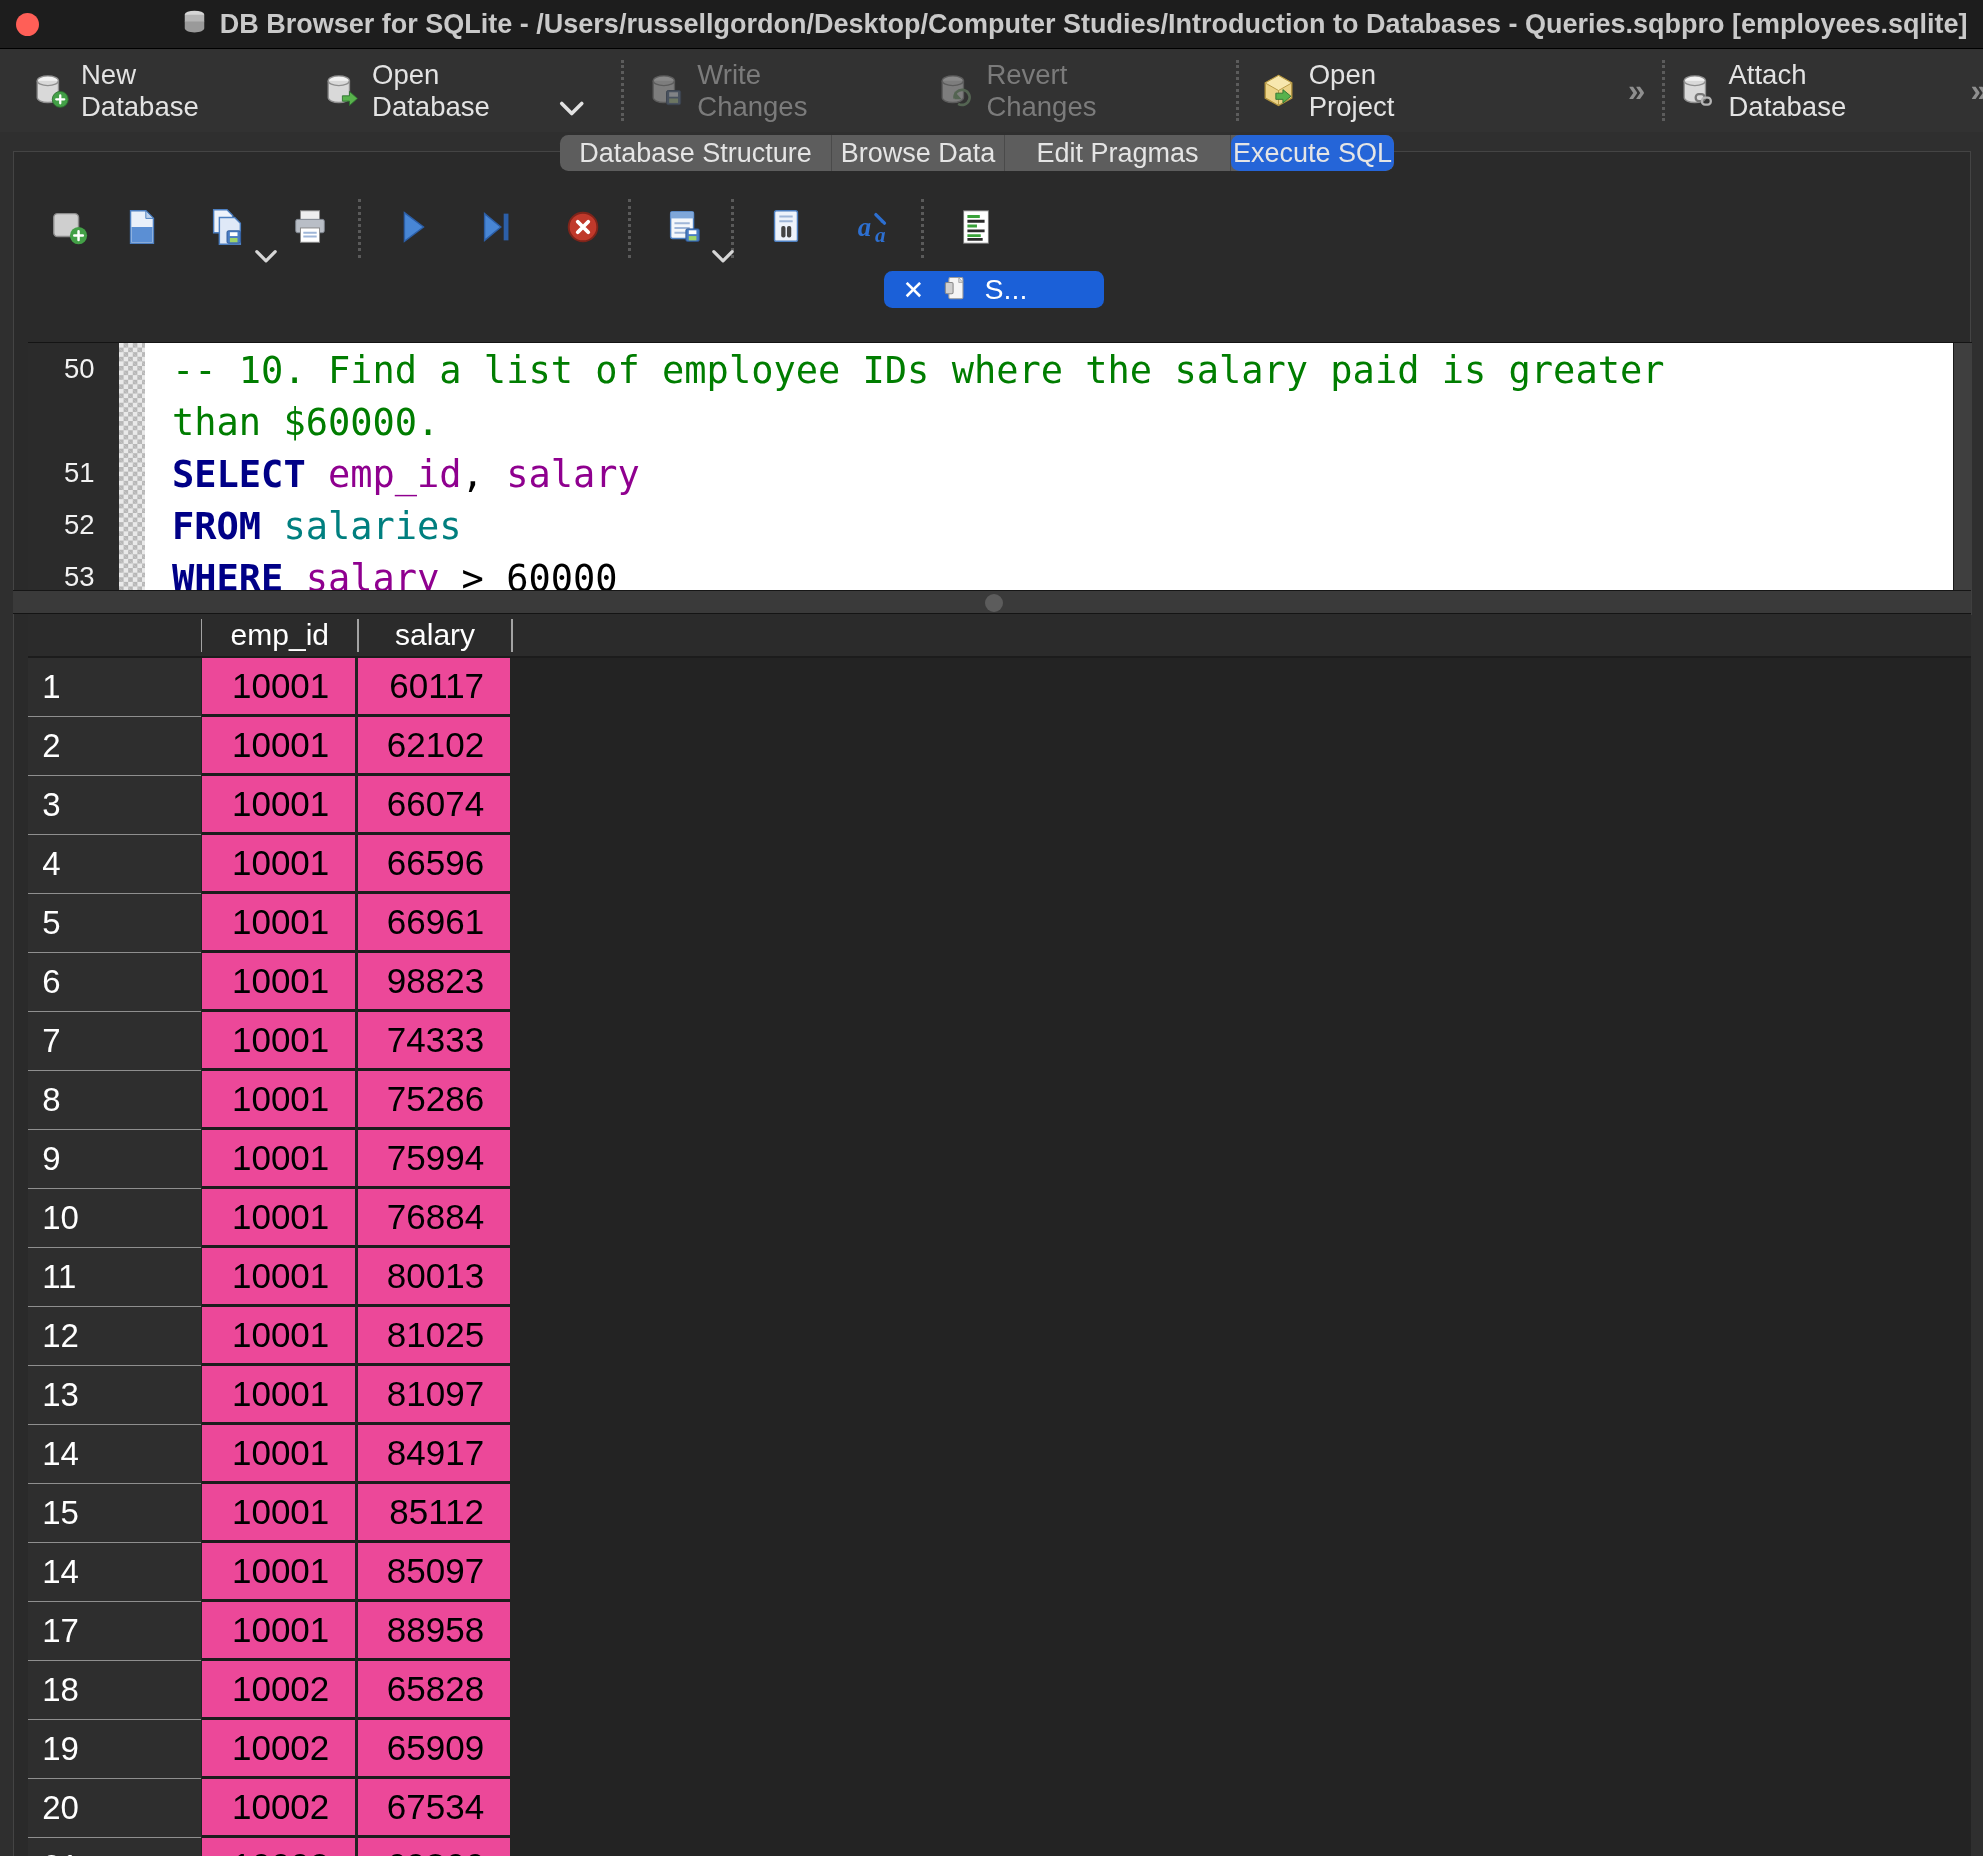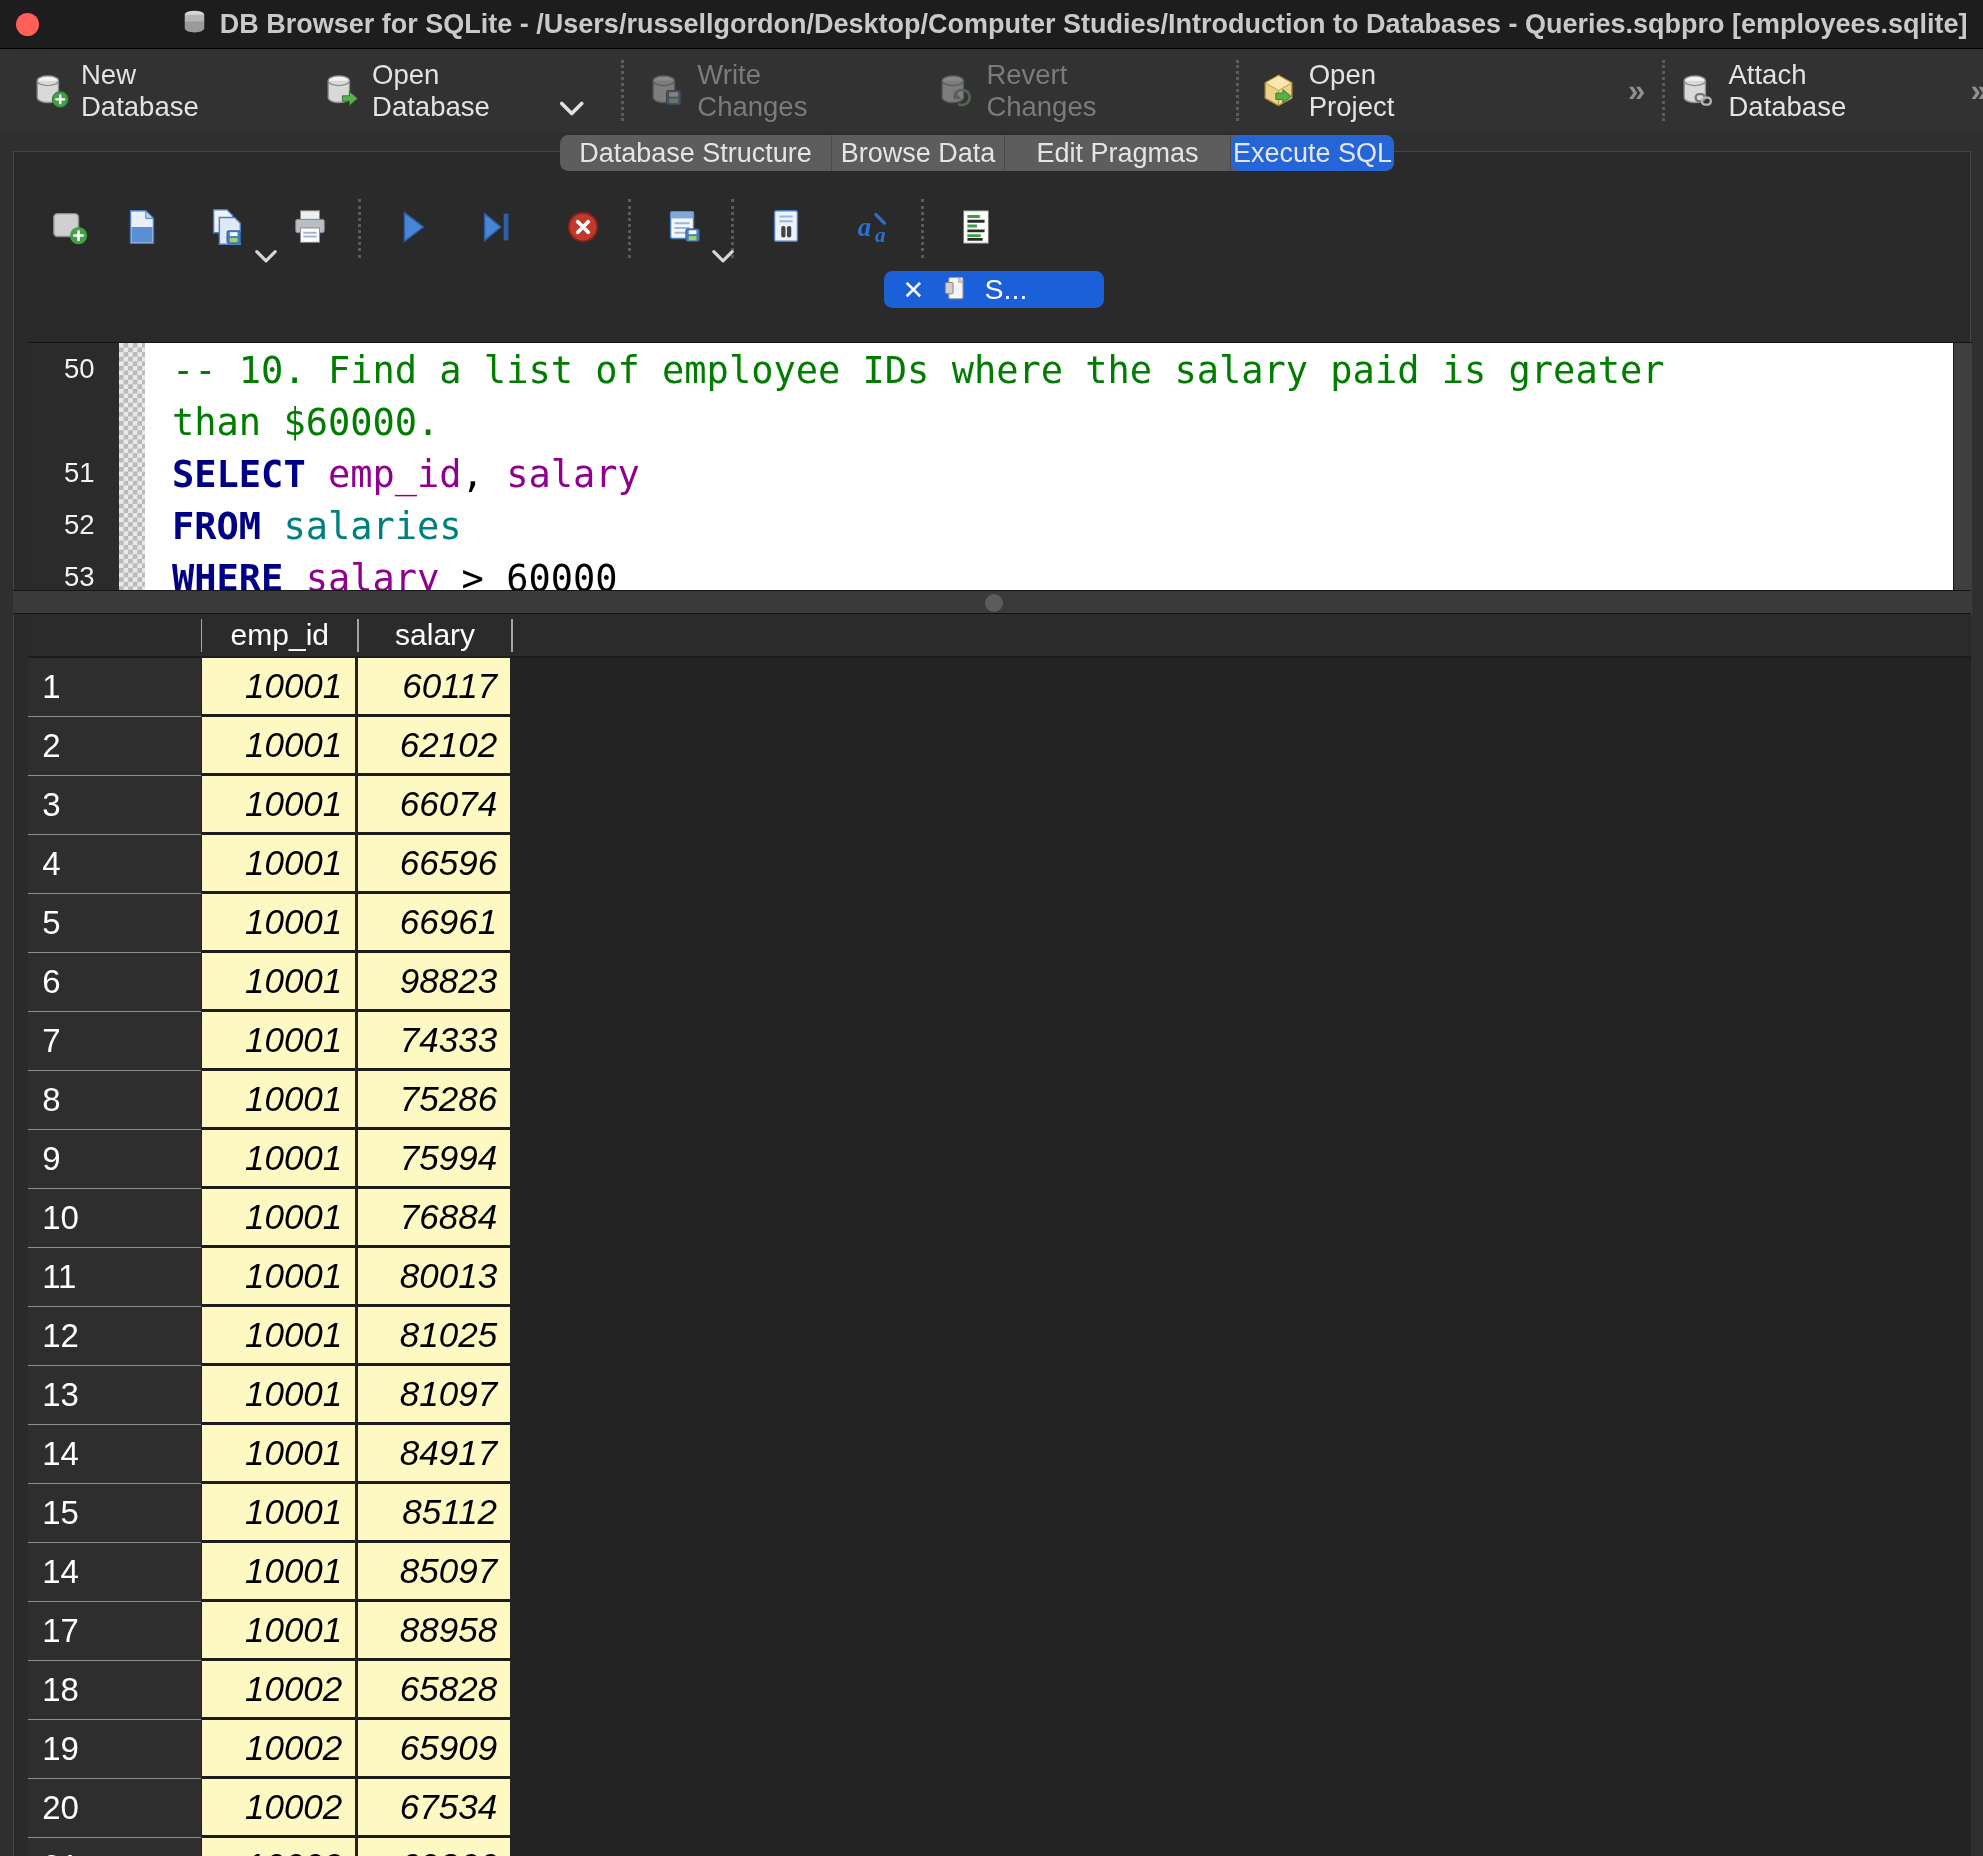--- a/index.html
+++ b/index.html
@@ -96,23 +96,23 @@
         overflow:hidden;}
   .ghead{position:relative;height:44px;background:#2b2b2b;border-bottom:2.8px solid #1c1c1c;
          box-sizing:border-box;display:flex;}
   .gh-corner{width:173px;}
   .gh-col{display:flex;align-items:center;justify-content:center;color:#fff;font-size:30px;}
   .gh-div{width:1.8px;height:33px;background:#a3a3a3;align-self:center;}
   .grow{display:flex;height:59px;box-sizing:border-box;}
   .g-rn{width:173px;height:59px;background:#2e2e2e;border-bottom:0.9px solid #8f8f8f;
         box-sizing:border-box;display:flex;align-items:center;padding-left:14.7px;
         color:#fff;font-size:33px;}
-  .g-cell{height:59px;box-sizing:border-box;background:#fef9c3;border-bottom:3.7px solid #1c1c1c;
-          display:flex;align-items:center;justify-content:flex-end;padding-right:13px;
-          color:#000;font-size:35px;font-style:italic;}
+  .g-cell{height:59px;box-sizing:border-box;background:#ec4899;border-bottom:3.7px solid #1c1c1c;
+          display:flex;align-items:center;justify-content:flex-end;padding-right:26px;
+          color:#000;font-size:35px;}
   .g-c1{width:153px;margin-left:1.8px;}
   .g-c2{width:152px;margin-left:2.8px;}
   .icon{display:inline-flex;}
   .icon svg{display:block;}
 </style>
 </head>
 <body>
 
 <div id="stage">
 

